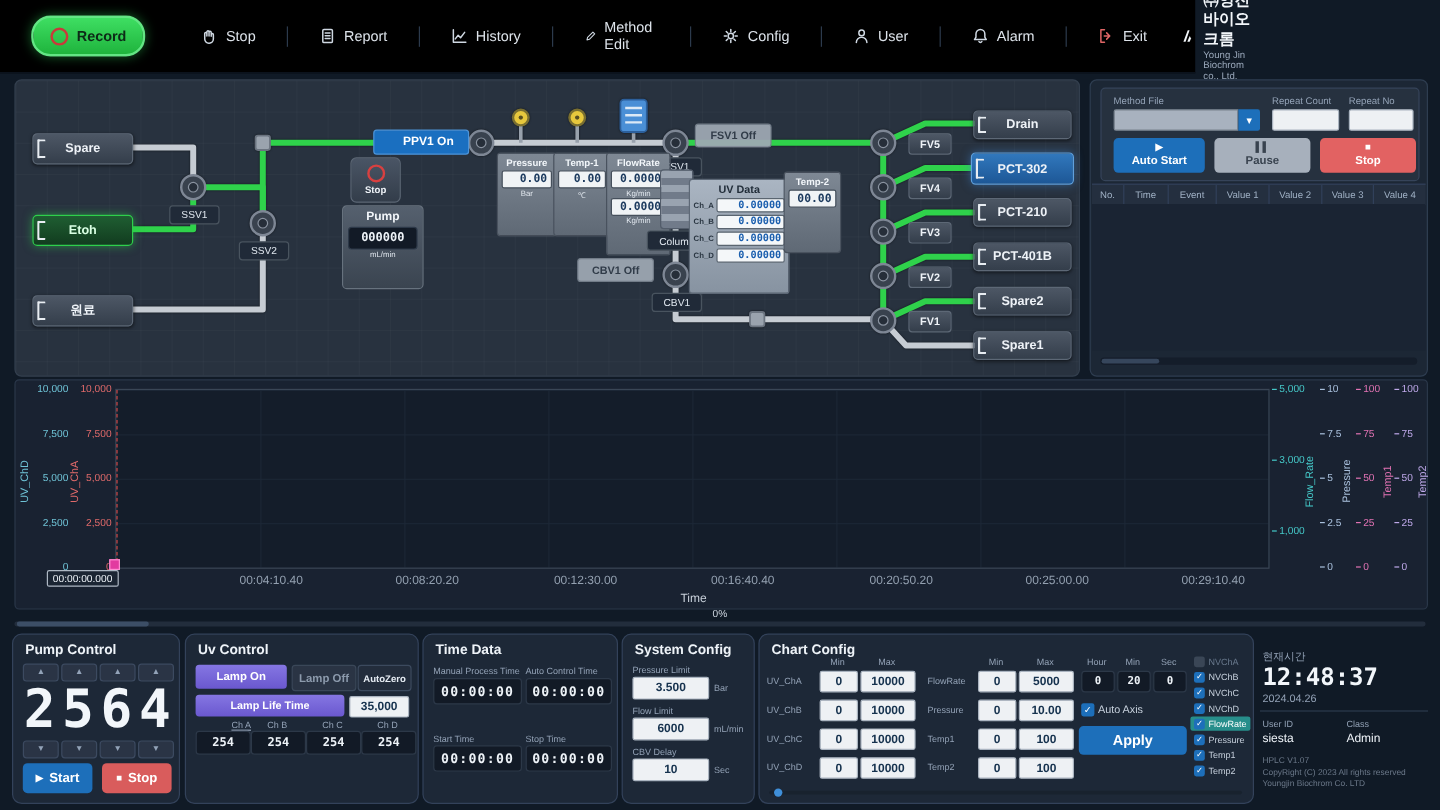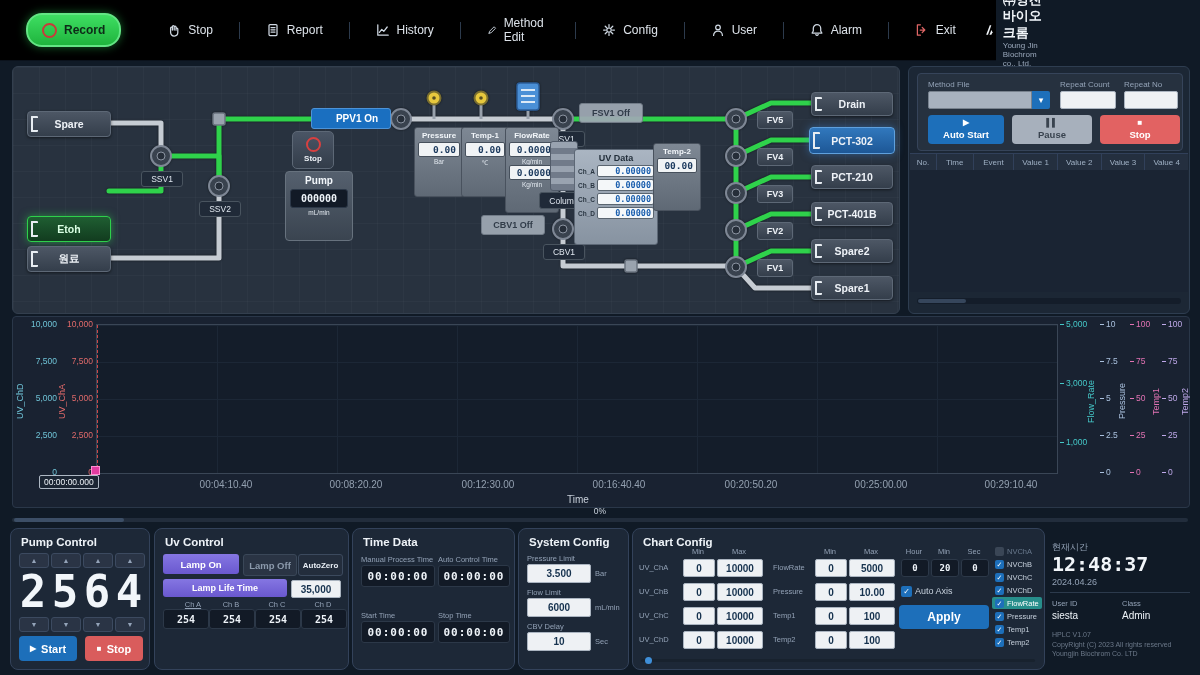--- a/index.html
+++ b/index.html
@@ -33,21 +33,21 @@
                       linear-gradient(90deg,rgba(255,255,255,.022) 1px,transparent 1px),#28323f;
            background-size:26px 26px;}
   .pipes{position:absolute;left:0;top:0;filter:drop-shadow(0 0 1px rgba(0,0,0,.55));}
 
   .dbox{position:absolute;border-radius:4px;display:flex;align-items:center;justify-content:center;
         background:linear-gradient(180deg,#4d5765,#343e4b);border:1px solid #5d6876;
         color:#eef2f7;font-size:10.5px;font-weight:bold;box-shadow:0 1px 3px rgba(0,0,0,.5);}
   .dbox.bracket::before{content:"";position:absolute;left:3px;top:4px;bottom:4px;width:5px;
         border:2px solid #e8edf2;border-right:none;border-radius:1px;}
   .dbox.green{background:linear-gradient(180deg,#1f5e32,#123c1f);border:1px solid #2ed04b;
-        box-shadow:0 0 8px rgba(46,208,75,.55);color:#d9ffe3;margin-top:37px;}
+        box-shadow:0 0 8px rgba(46,208,75,.55);color:#d9ffe3;}
   .dbox.blue{background:linear-gradient(180deg,#3178bd,#1d5796);border:1px solid #5fa0dd;
         box-shadow:0 0 8px rgba(64,140,220,.5);}
   .vlab{position:absolute;background:#202a38;border:1px solid #49545f;border-radius:3px;color:#dfe6ee;
         font-size:8.5px;display:flex;align-items:center;justify-content:center;}
   .offbtn{position:absolute;background:#9fa9b4;border:1px solid #78828e;border-radius:3px;color:#323d4a;
         font-size:9px;font-weight:bold;display:flex;align-items:center;justify-content:center;opacity:.93;}
   .ppv1{position:absolute;background:#1a6fc0;border:1px solid #4c93d8;border-radius:3px;color:#fff;
         font-size:10px;font-weight:bold;display:flex;align-items:center;justify-content:center;}
   .sensor{position:absolute;background:linear-gradient(180deg,#7e8894,#5f6975);border:1px solid #49525e;
         border-radius:3px;padding:2px 3px;display:flex;flex-direction:column;align-items:stretch;}
@@ -559,21 +559,21 @@
   </div>
 </div>
 
 <div class="panel" style="left:154px;width:193px;">
   <div class="ptitle">Uv Control</div>
   <div class="pill purple" style="left:8px;top:25px;width:76px;height:20px;">Lamp On</div>
   <div class="pill dark" style="left:88px;top:25px;width:52px;height:20px;">Lamp Off</div>
   <div class="pill dark2" style="left:143px;top:25px;width:43px;height:20px;font-size:8px;">AutoZero</div>
   <div class="pill purple" style="left:8px;top:50px;width:124px;height:18px;font-size:9px;">Lamp Life Time</div>
   <input class="wfield" style="left: 136px; top: 51px; width: 48px; height: 16px;" value="35,000">
-  <div class="slab2" style="left:16px;top:71px;width:44px;text-align:center;text-decoration:underline;">Ch A</div>
+  <div class="slab2" style="left:24px;top:71px;width:44px;text-align:center;text-decoration:underline;">Ch A</div>
   <div class="slab2" style="left:54px;top:71px;width:44px;text-align:center;">Ch B</div>
   <div class="slab2" style="left:100px;top:71px;width:44px;text-align:center;">Ch C</div>
   <div class="slab2" style="left:146px;top:71px;width:44px;text-align:center;">Ch D</div>
   <div class="dled" style="position:absolute;left:8px;top:80px;width:44px;height:18px;font-size:10px;">254</div>
   <div class="dled" style="position:absolute;left:54px;top:80px;width:44px;height:18px;font-size:10px;">254</div>
   <div class="dled" style="position:absolute;left:100px;top:80px;width:44px;height:18px;font-size:10px;">254</div>
   <div class="dled" style="position:absolute;left:146px;top:80px;width:44px;height:18px;font-size:10px;">254</div>
 </div>
 
 <div class="panel" style="left:352px;width:161px;">

